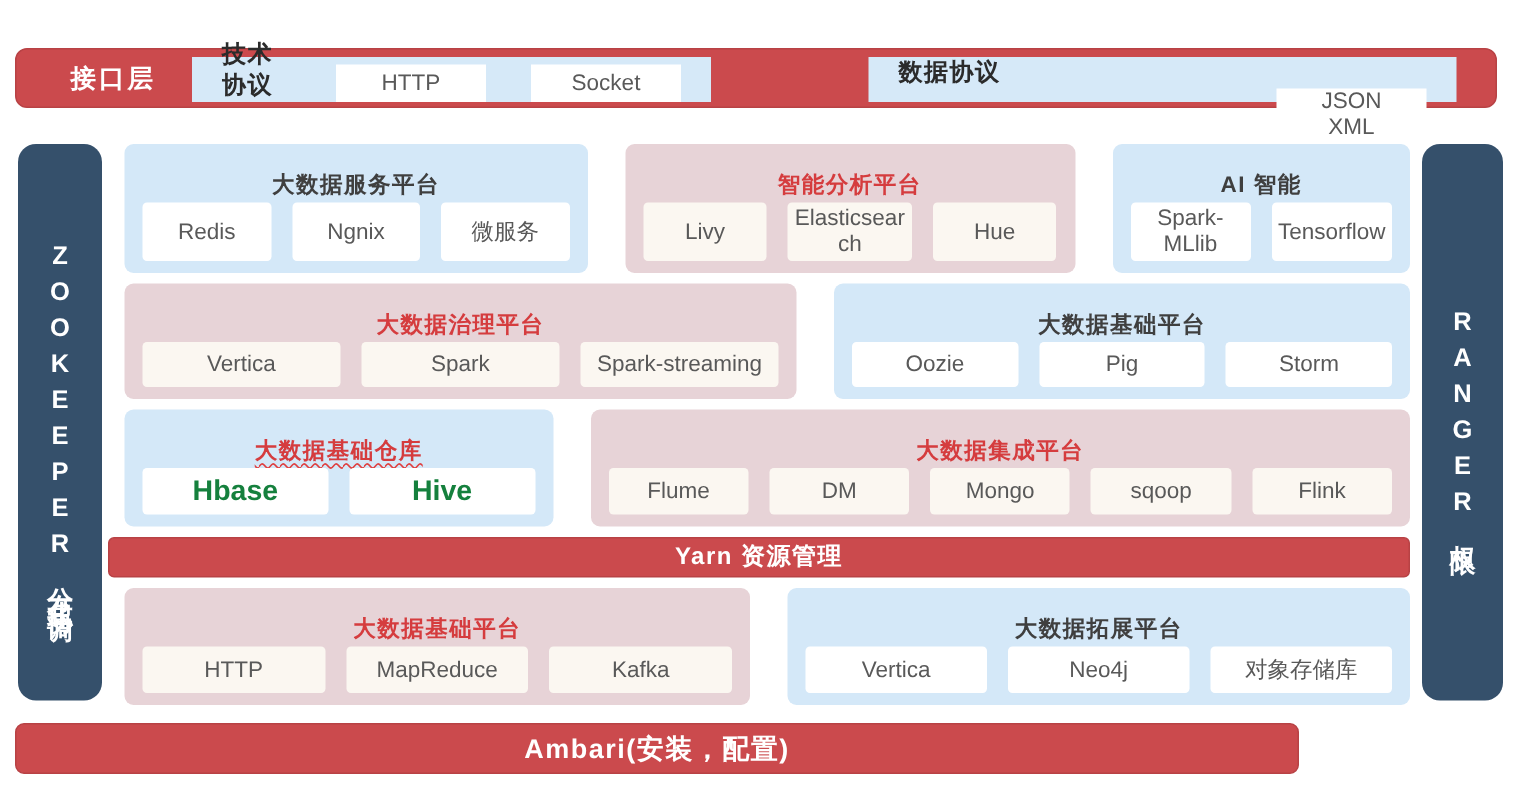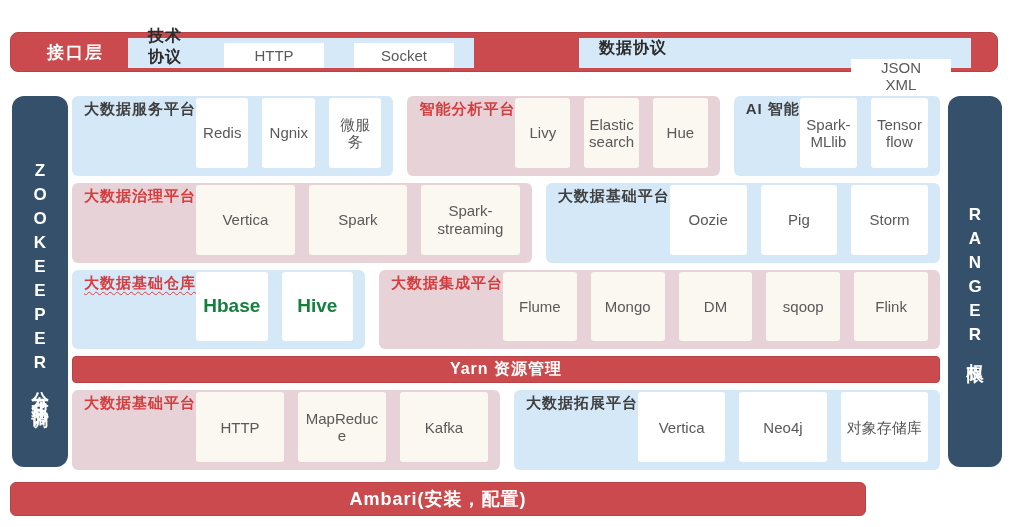--- a/index.html
+++ b/index.html
@@ -25,22 +25,22 @@
     display:flex;align-items:center;justify-content:center;}
   .rail.left{left:12px;width:56px;}
   .rail.right{left:948px;width:54px;}
   .rail span{writing-mode:vertical-rl;text-orientation:upright;color:#ffffff;
     font-size:17px;font-weight:bold;letter-spacing:5px;line-height:1;}
 
   
   .main{position:absolute;left:72px;top:96px;width:868px;height:374px;
     display:flex;flex-direction:column;gap:7px;}
   .row{display:flex;gap:14px;flex:1;}
-  .panel{border-radius:6px;box-sizing:border-box;padding:2px 12px 8px 12px;
-    display:flex;flex-direction:row;}
+  .panel{border-radius:6px;box-sizing:border-box;padding:17px 12px 8px 12px;
+    display:flex;flex-direction:column;margin-left:11px;}
   .panel.blue{background:#d4e8f8;}
   .panel.pink{background:#e7d3d7;}
   .panel-title{text-align:center;font-size:15px;font-weight:bold;color:#3f3f3f;
     height:22px;line-height:22px;flex:none;letter-spacing:1px;}
   .panel-title.red{color:#d53c3e;}
   .panel-title.wavy{text-decoration:underline wavy #e03e3e 1px;text-underline-offset:3px;}
   .items{display:flex;gap:14px;flex:1;align-items:stretch;}
   .item{flex:1;background:#ffffff;border-radius:3px;display:flex;align-items:center;
     justify-content:center;text-align:center;font-size:15px;color:#595959;
     line-height:1.15;padding:2px 4px;overflow-wrap:anywhere;}
@@ -136,22 +136,22 @@
         <div class="panel-title red wavy">大数据基础仓库</div>
         <div class="items">
           <div class="item big">Hbase</div>
           <div class="item big">Hive</div>
         </div>
       </div>
       <div class="panel pink" style="flex:565">
         <div class="panel-title red">大数据集成平台</div>
         <div class="items">
           <div class="item">Flume</div>
+          <div class="item">DM</div>
           <div class="item">Mongo</div>
-          <div class="item">DM</div>
           <div class="item">sqoop</div>
           <div class="item">Flink</div>
         </div>
       </div>
     </div>
 
     <div class="yarn-bar">Yarn 资源管理</div>
 
     <div class="row">
       <div class="panel pink" style="flex:426">

